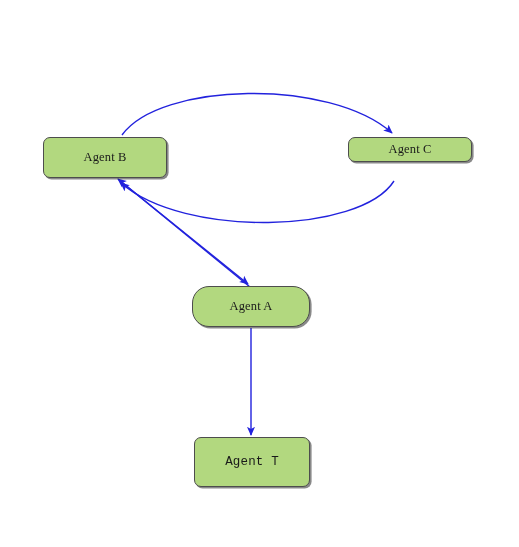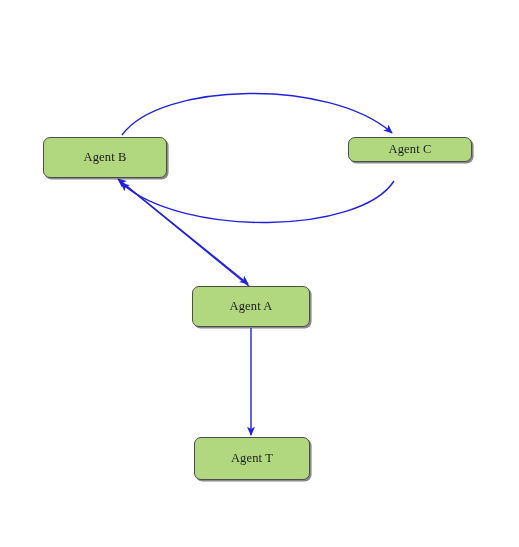--- a/index.html
+++ b/index.html
@@ -71,21 +71,21 @@
   </svg>
 
   <div class="agent-node" style="left:43px; top:99px; width:124px; height:41px;">
     <span class="node-label">Agent B</span>
   </div>
 
   <div class="agent-node" style="left:348px; top:99px; width:124px; height:25px;">
     <span class="node-label">Agent C</span>
   </div>
 
-  <div class="agent-node" style="left:192px; top:248px; width:118px; height:41px;">
+  <div class="agent-node" style="left:192px; top:248px; width:118px; height:41px;border-radius:17px;">
     <span class="node-label">Agent A</span>
   </div>
 
-  <div class="agent-node" style="left:194px; top:399px; width:116px; height:43px;">
+  <div class="agent-node" style="left:194px; top:399px; width:116px; height:50px;font-family:Liberation Mono, monospace;">
     <span class="node-label">Agent T</span>
   </div>
 
 </div>
 
 </body></html>

